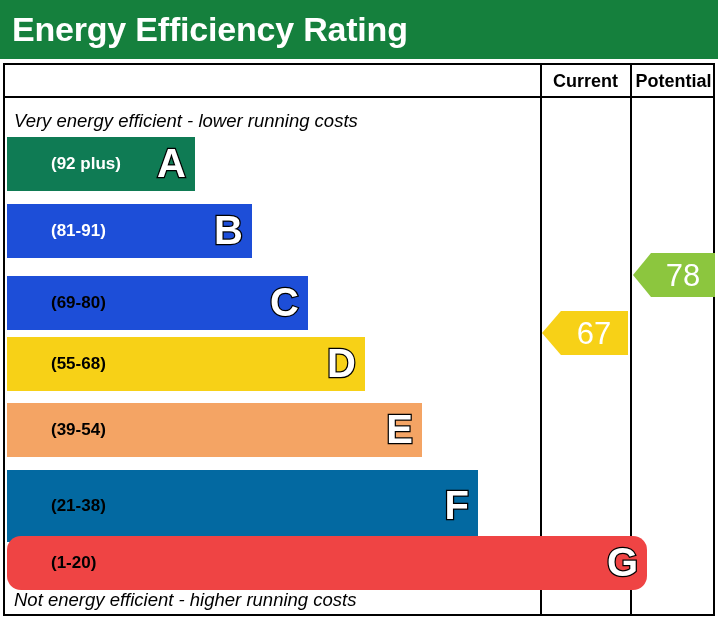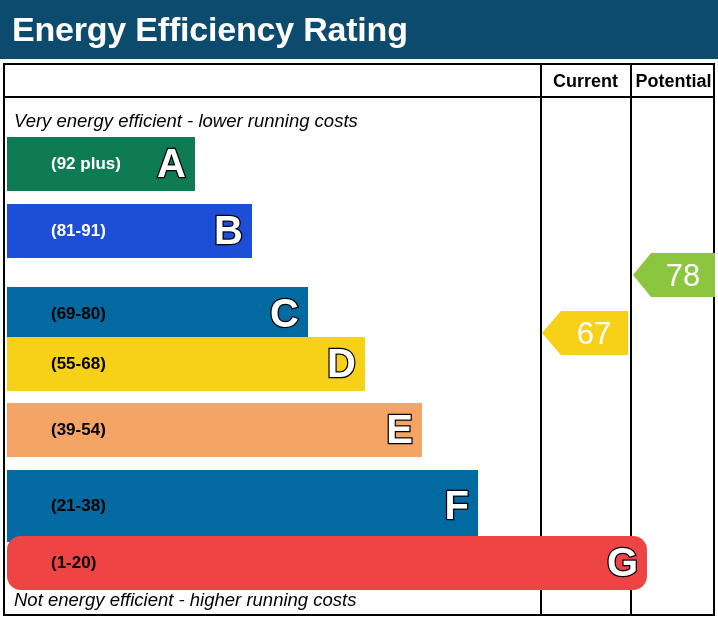--- a/index.html
+++ b/index.html
@@ -1,20 +1,20 @@
 <!DOCTYPE html>
 <html><head>
 <meta charset="utf-8">
 <style>
   html,body{margin:0;padding:0;background:#ffffff;}
   body{font-family:"Liberation Sans",sans-serif;}
   #epc{position:relative;width:718px;height:619px;background:#ffffff;overflow:hidden;}
 
   
-  .titlebar{position:absolute;left:0;top:0;width:718px;height:59px;background:#0c4a6e;}
+  .titlebar{position:absolute;left:0;top:0;width:718px;height:59px;background:#15803d;}
   .titlebar .ttl{position:absolute;left:12px;top:8px;font-size:34px;font-weight:bold;color:#ffffff;
                  letter-spacing:-0.2px;line-height:42px;white-space:nowrap;}
 
   
   .frame{position:absolute;left:3px;top:63px;width:712px;height:553px;border:2px solid #000000;box-sizing:border-box;}
   .vdiv{position:absolute;top:63px;width:2px;height:553px;background:#000000;}
   .vdiv.c1{left:540px;}
   .vdiv.c2{left:630px;}
   .hdiv{position:absolute;left:3px;top:96px;width:712px;height:2px;background:#000000;}
 
@@ -67,21 +67,21 @@
 
   <div class="bands" id="bands-host">
       <div class="band" style="top: 137px; width: 188px; height: 54px; background: rgb(15, 123, 84);">
         <span class="range" style="color: rgb(255, 255, 255);">(92 plus)</span>
         <span class="letter">A</span>
       </div>
       <div class="band" style="top: 203.5px; width: 245px; height: 54px; background: #1d4ed8;">
         <span class="range" style="color: rgb(255, 255, 255);">(81-91)</span>
         <span class="letter">B</span>
       </div>
-      <div class="band" style="top: 287px; width: 301px; height: 54px; background: #0369a1;">
+      <div class="band" style="top: 276px; width: 301px; height: 54px; background: #1d4ed8;">
         <span class="range" style="color: rgb(0, 0, 0);">(69-80)</span>
         <span class="letter">C</span>
       </div>
       <div class="band" style="top: 336.5px; width: 358px; height: 54px; background: rgb(247, 209, 23);">
         <span class="range" style="color: rgb(0, 0, 0);">(55-68)</span>
         <span class="letter">D</span>
       </div>
       <div class="band" style="top: 403px; width: 415px; height: 54px; background: rgb(244, 164, 100);">
         <span class="range" style="color: rgb(0, 0, 0);">(39-54)</span>
         <span class="letter">E</span>

